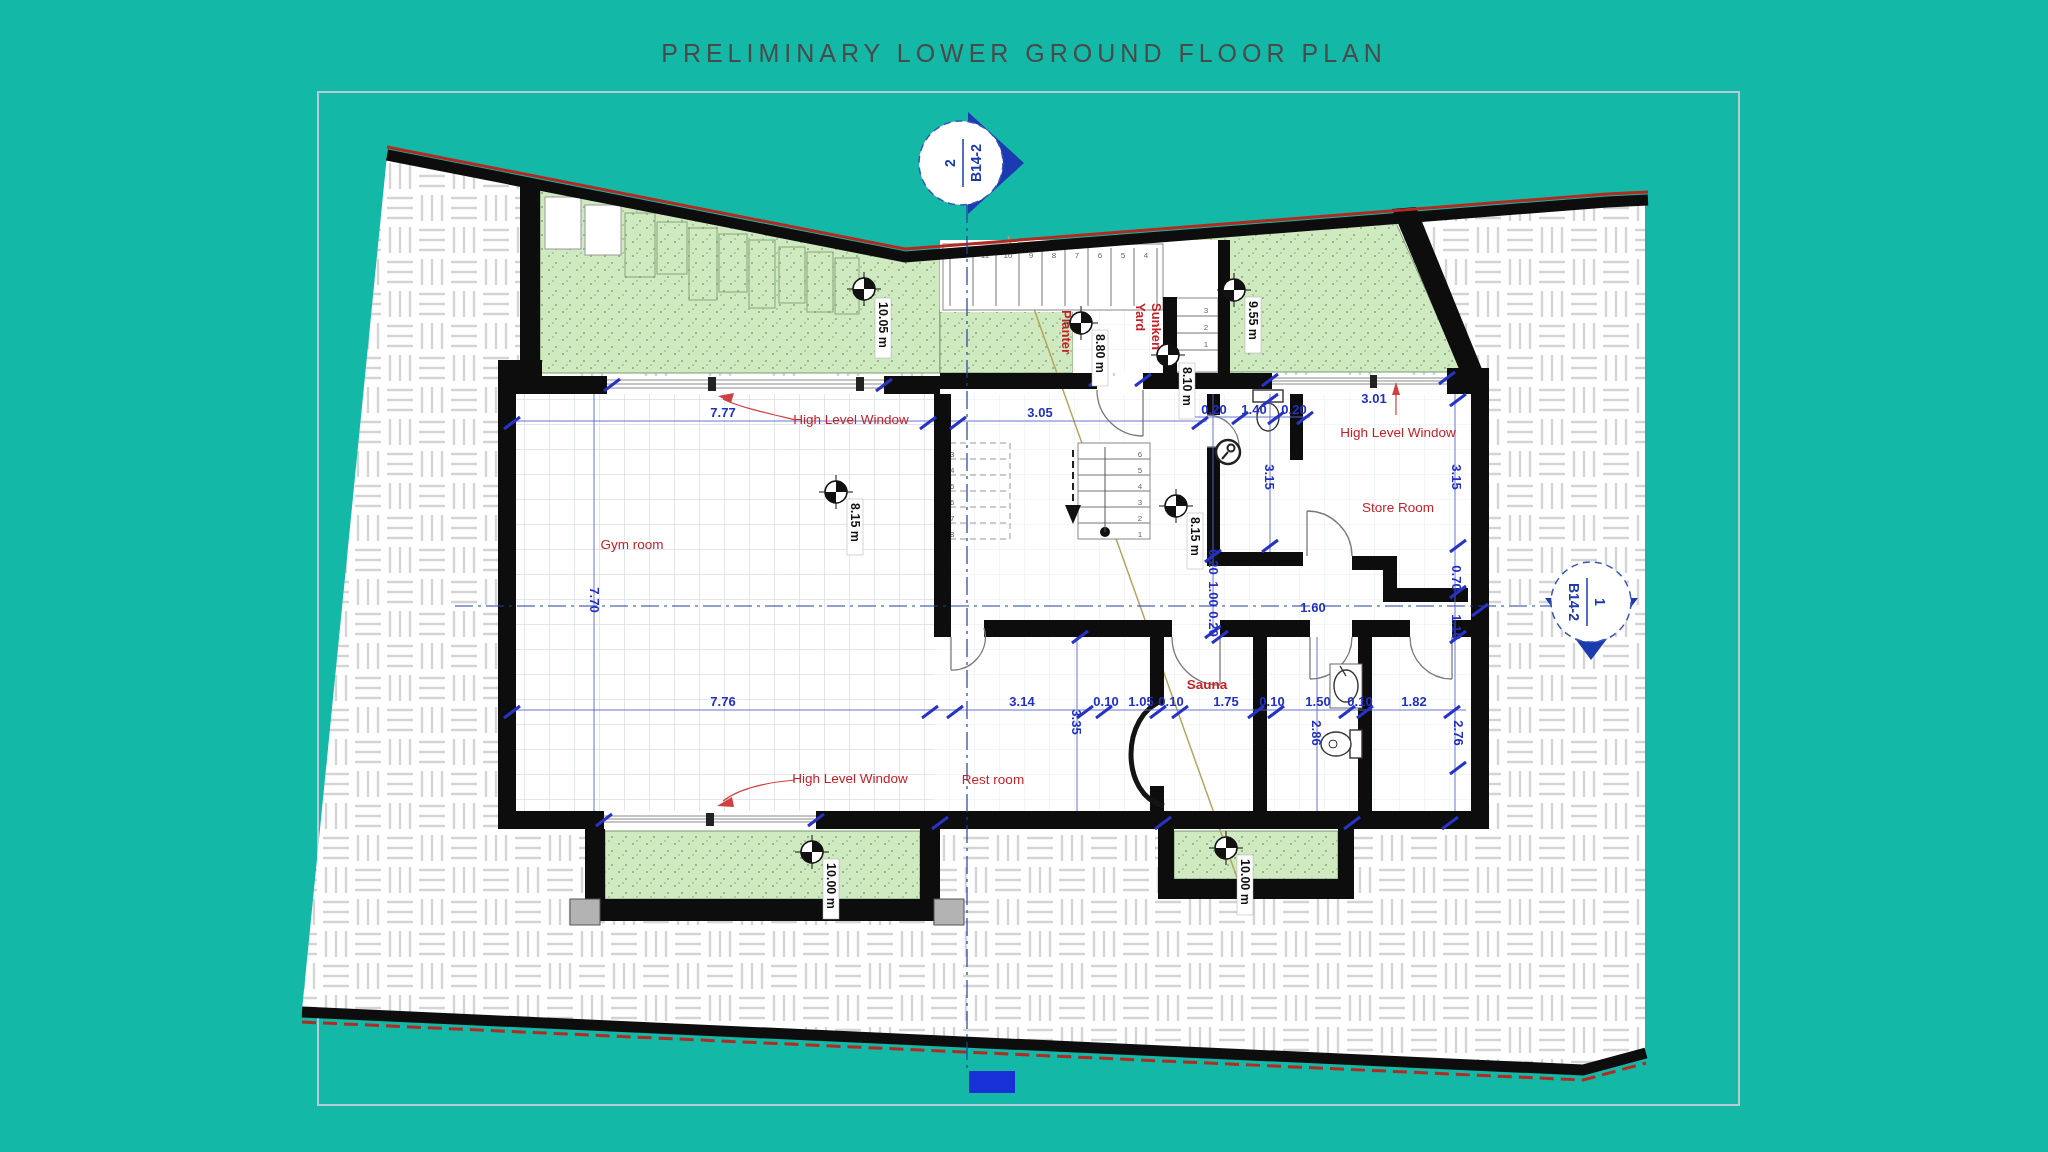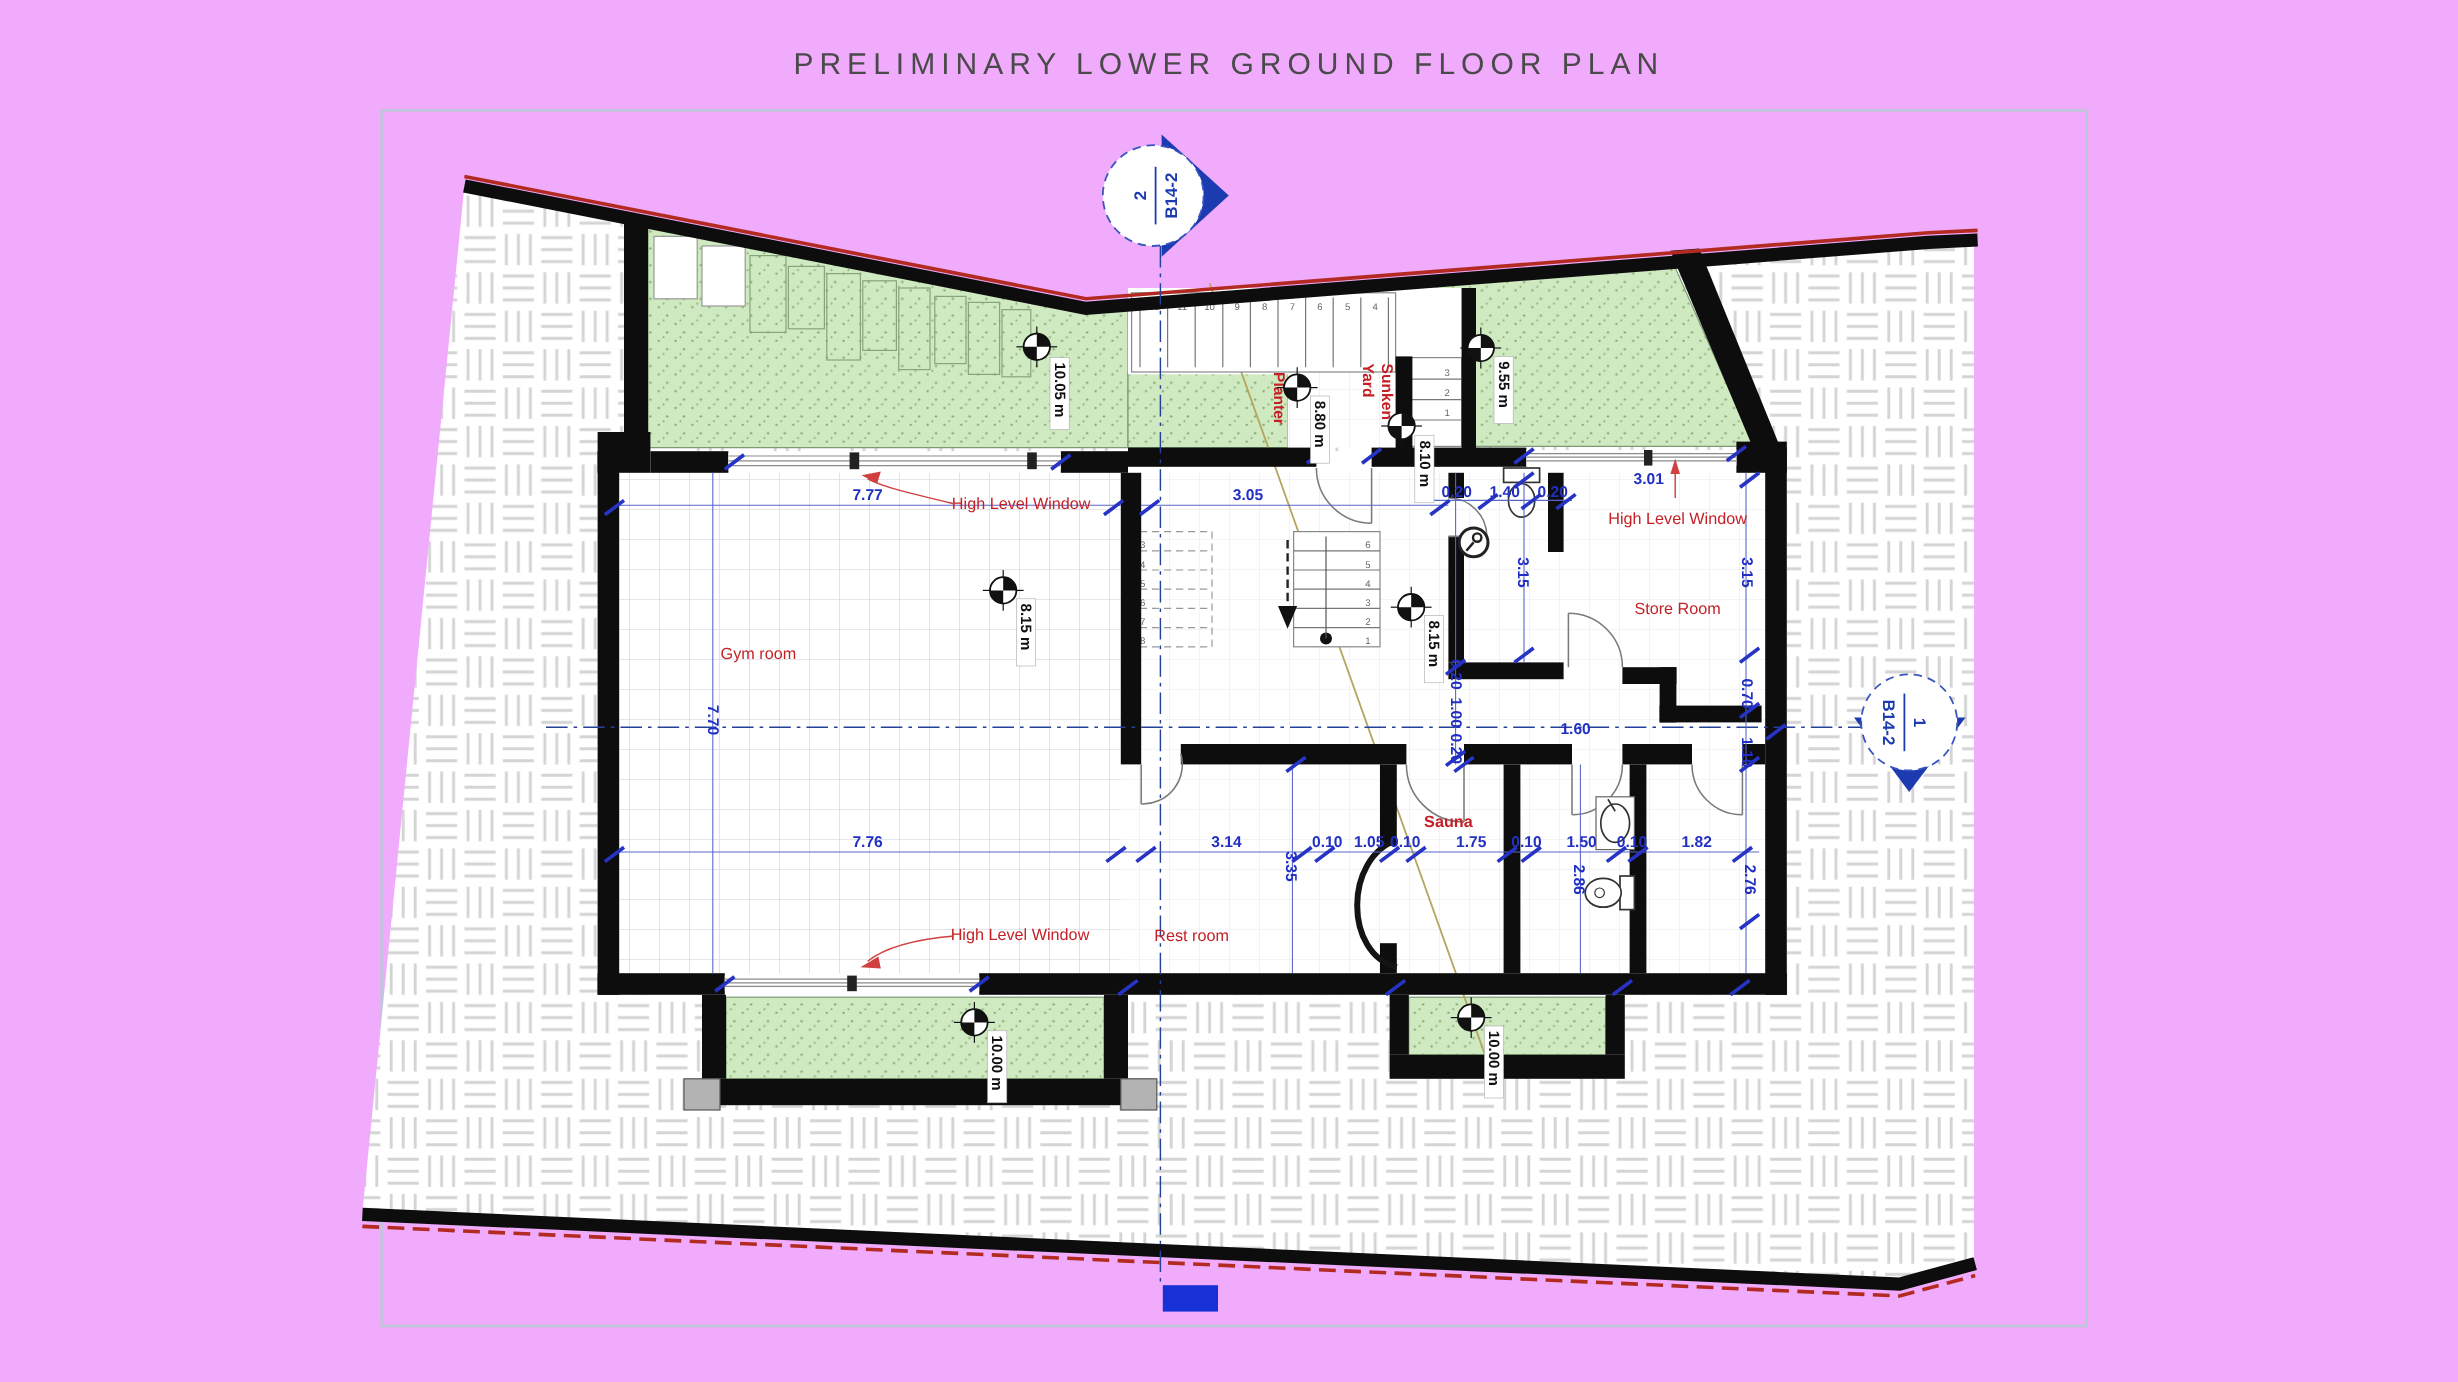--- a/index.html
+++ b/index.html
@@ -1,16 +1,16 @@
 <!DOCTYPE html>
 <html><head>
 <meta charset="utf-8">
 <style>
   html,body{margin:0;padding:0;background:#ffffff;}
-  #stage{position:relative;width:2048px;height:1152px;background:#f0abfc;overflow:hidden;
+  #stage{position:relative;width:2048px;height:1152px;background:#14b8a6;overflow:hidden;
          font-family:"Liberation Sans",sans-serif;}
   svg{position:absolute;left:0;top:0;}
   text{font-family:"Liberation Sans",sans-serif;}
   .title-t{font-size:25px;letter-spacing:5px;fill:#4a4a4a;}
   .dim{fill:#2230c2;font-size:13px;font-weight:bold;text-anchor:middle;}
   .red{fill:#c42127;font-size:13.5px;text-anchor:middle;}
   .redv{fill:#c42127;font-size:13px;font-weight:bold;}
   .lvl{fill:#111;font-size:12.5px;font-weight:bold;}
   .tiny{fill:#666;font-size:8px;text-anchor:middle;}
   .mark{fill:#1c3bb0;font-size:14px;font-weight:bold;text-anchor:middle;}

